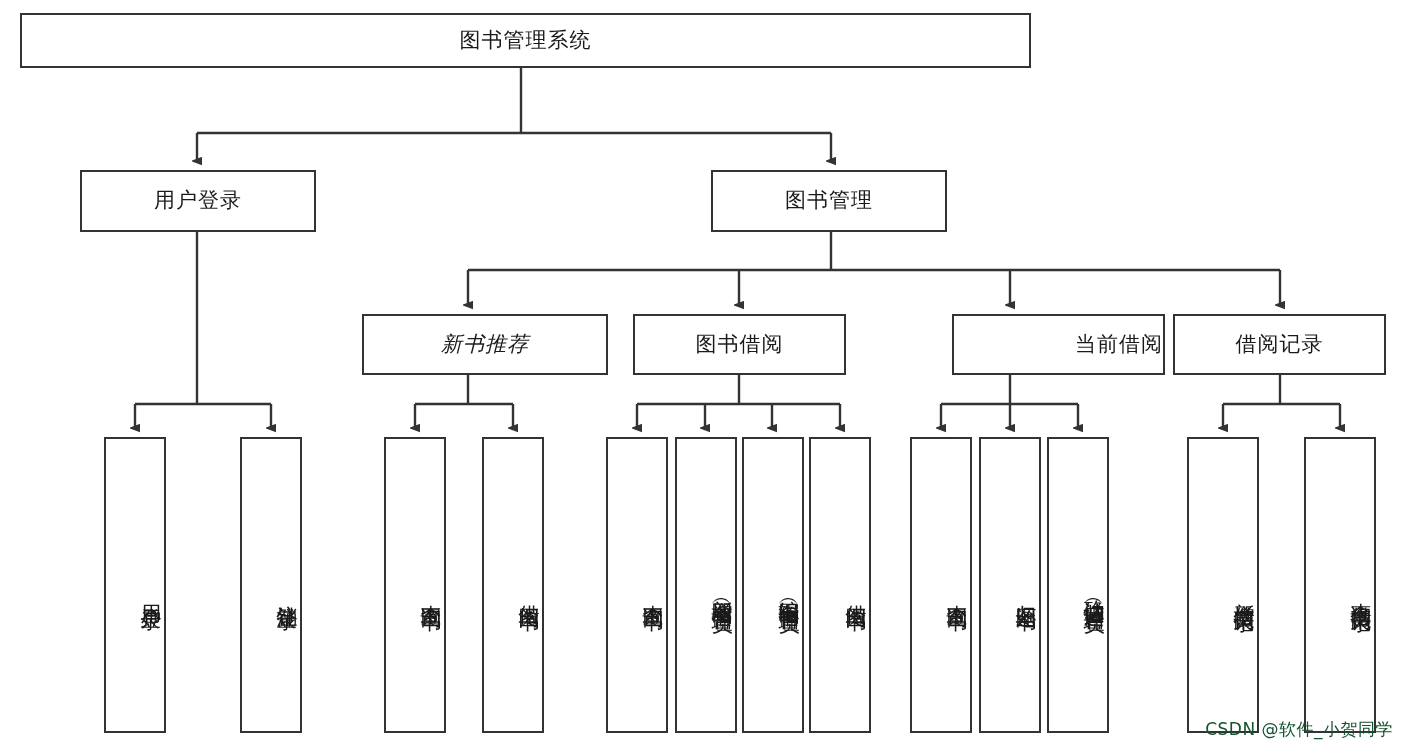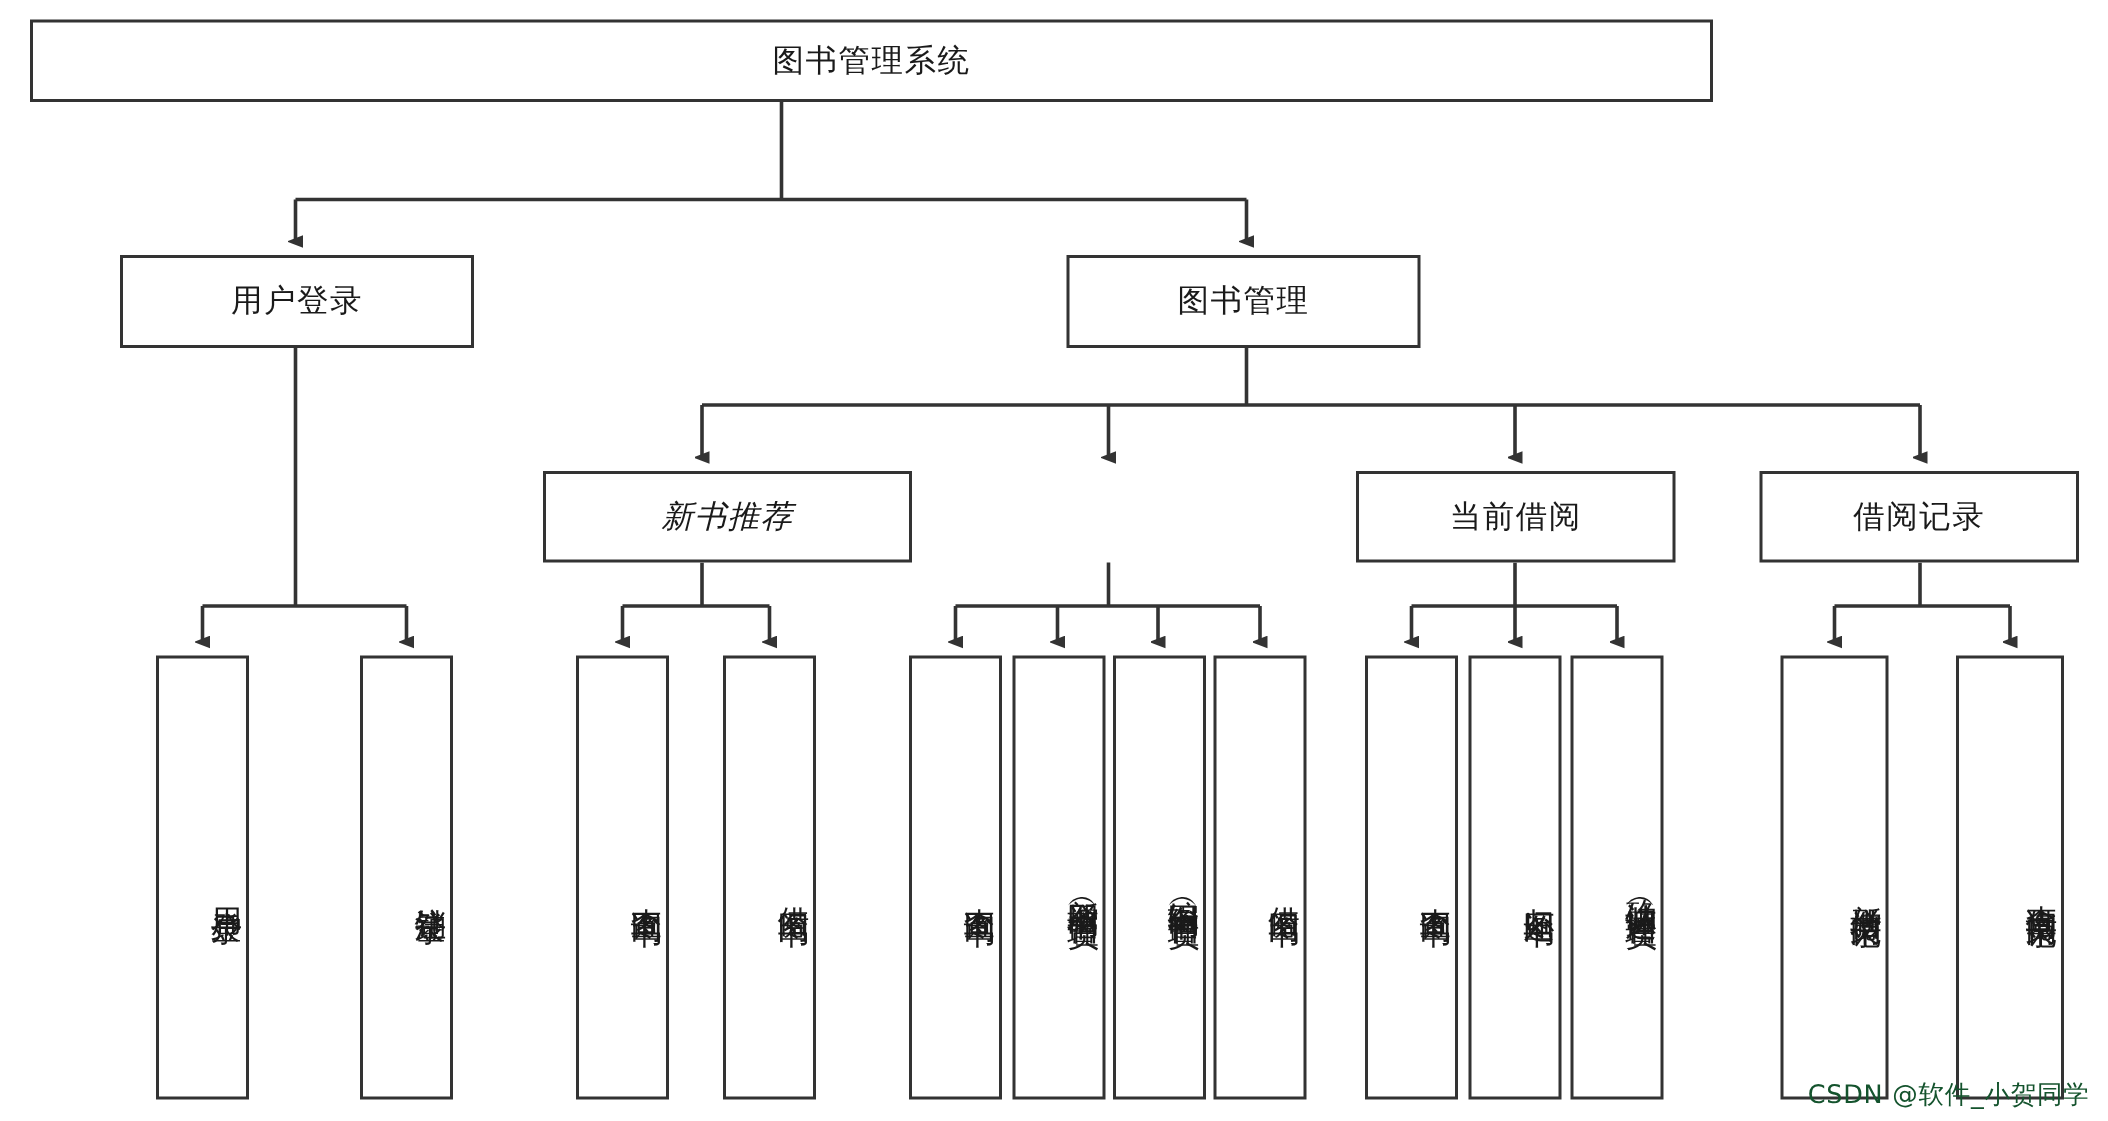--- a/index.html
+++ b/index.html
@@ -116,35 +116,38 @@
       <path d="M1010,404 L1010,428" marker-end="url(#arrow)"></path>
       <path d="M1078,404 L1078,428" marker-end="url(#arrow)"></path>
 
       <path d="M1280,375 L1280,404"></path>
       <path d="M1223,404 L1340,404"></path>
       <path d="M1223,404 L1223,428" marker-end="url(#arrow)"></path>
       <path d="M1340,404 L1340,428" marker-end="url(#arrow)"></path>
     </g>
   </svg>
 
-  <div class="node horiz" style="left:20px; top:13px; width:1122px; height:55px;">
+  <div class="node horiz" style="left:20px; top:13px; width:1011px; height:55px;">
     <span class="node-label">图书管理系统</span>
   </div>
 
   <div class="node horiz" style="left:80px; top:170px; width:236px; height:62px;">
     <span class="node-label">用户登录</span>
   </div>
   <div class="node horiz" style="left:711px; top:170px; width:236px; height:62px;align-items:center;">
     <span class="node-label">图书管理</span>
   </div>
 
   <div class="node horiz" style="left:362px; top:314px; width:246px; height:61px;font-style:italic;">
     <span class="node-label">新书推荐</span>
   </div>
-  <div class="node horiz" style="left:904px; top:314px; width:213px; height:61px;">
+  <div class="node horiz" style="left:633px; top:314px; width:213px; height:61px;">
+    <span class="node-label">图书借阅</span>
+  </div>
+  <div class="node horiz" style="left:952px; top:314px; width:213px; height:61px;justify-content:flex-end;">
     <span class="node-label">当前借阅</span>
   </div>
   <div class="node horiz" style="left:1173px; top:314px; width:213px; height:61px;">
     <span class="node-label">借阅记录</span>
   </div>
 
   <div class="node vert" style="left:104px; top:437px; width:62px; height:296px;">
     <span class="node-label">用户登录</span>
   </div>
   <div class="node vert" style="left:240px; top:437px; width:62px; height:296px;">

